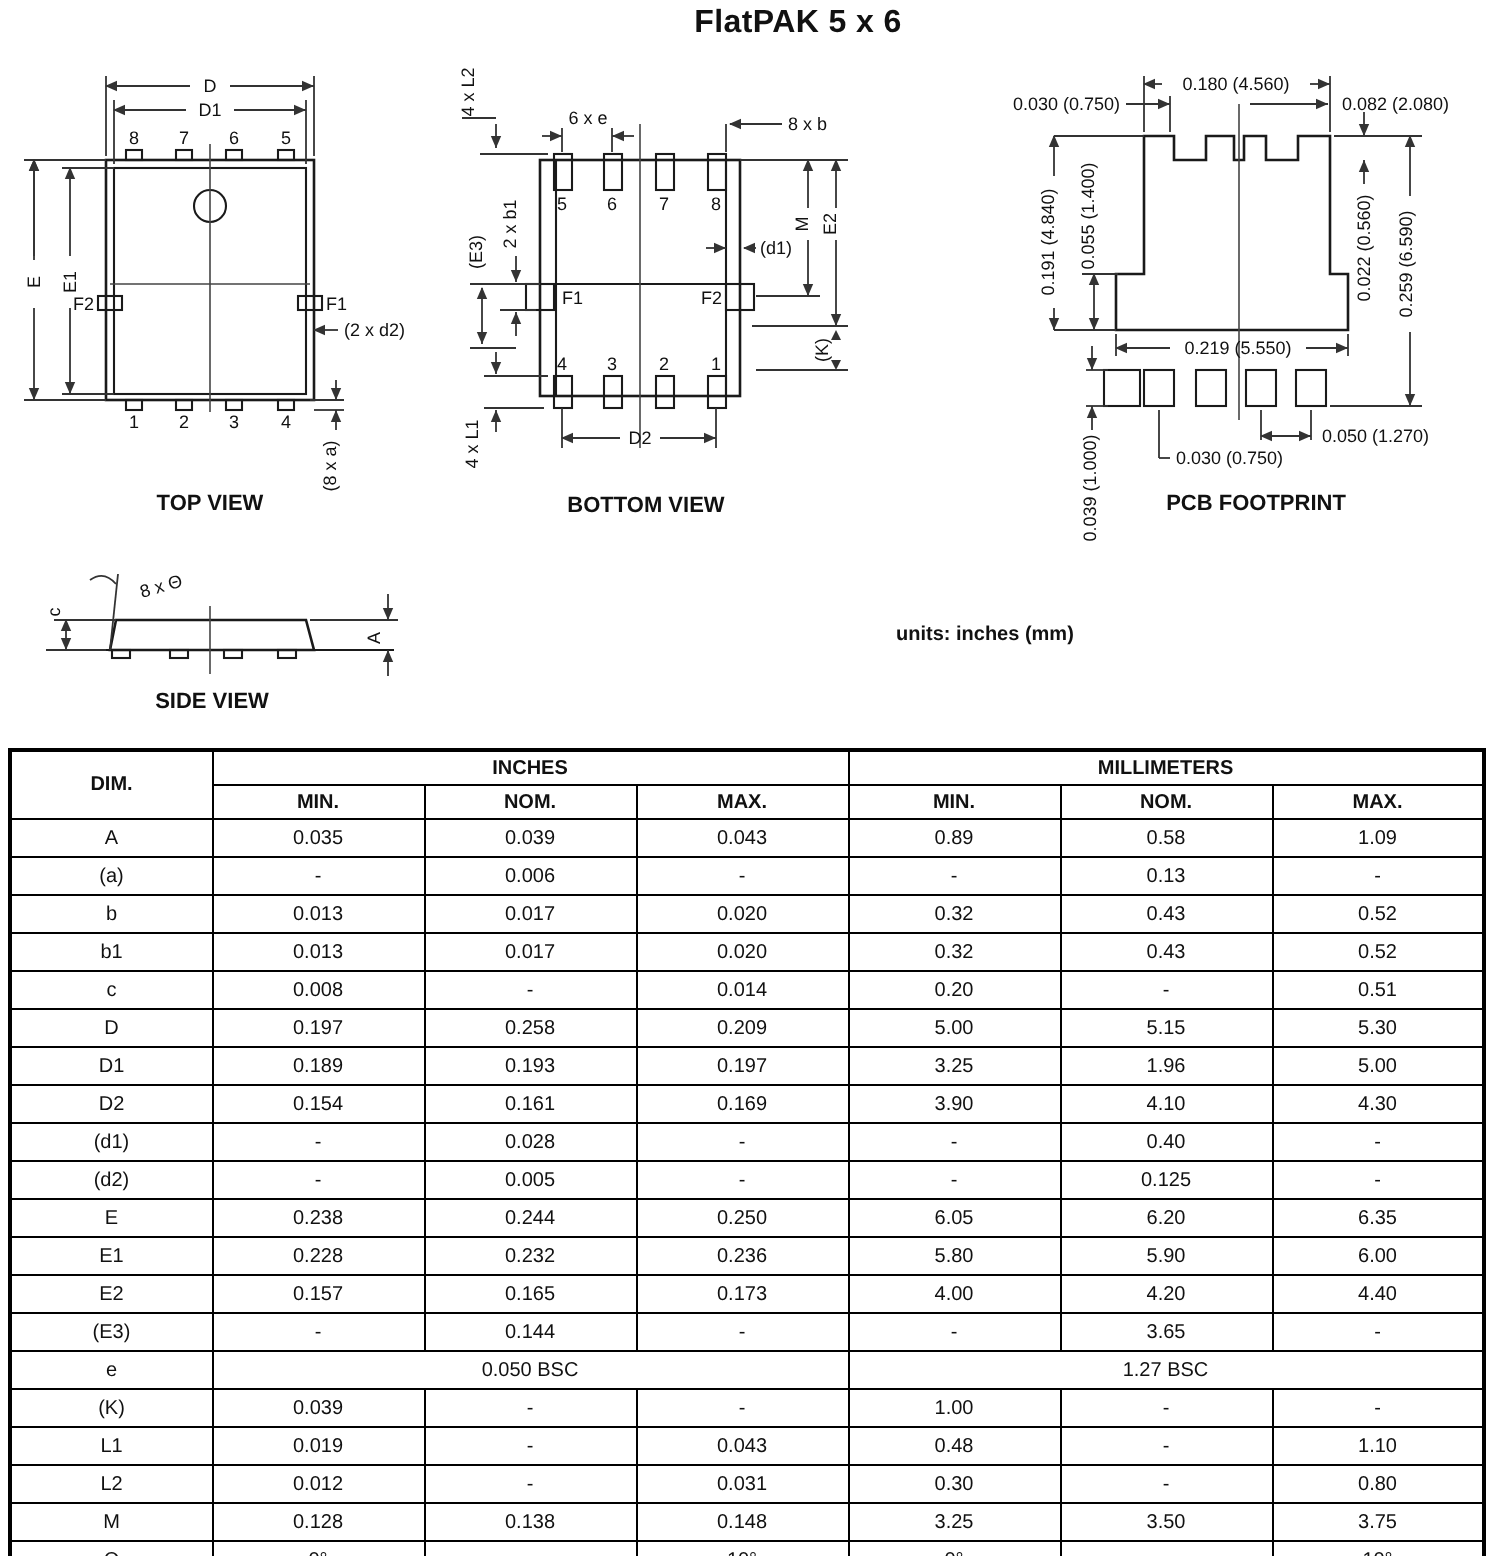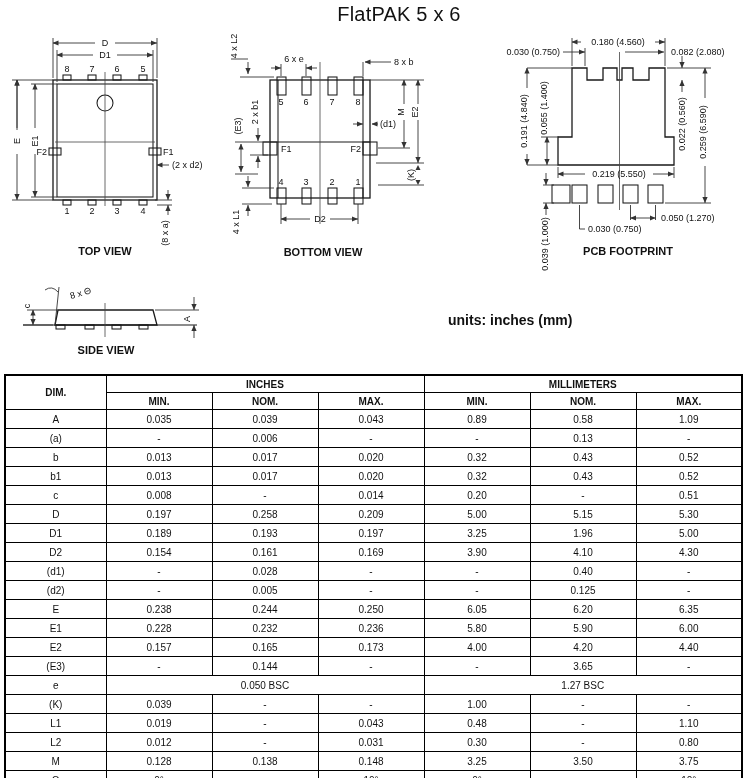--- a/index.html
+++ b/index.html
@@ -1,21 +1,21 @@
 <!DOCTYPE html>
 <html><head>
 <meta charset="utf-8">
 <style>
   html,body{margin:0;padding:0;background:#fff;}
   #page{position:relative;width:746px;height:778px;background:#fff;
         font-family:"Liberation Sans",sans-serif;color:#111;overflow:hidden;}
   .abs{position:absolute;}
   #main-title{left:304px;top:3px;width:190px;text-align:center;
-              font-size:20px;font-weight:normal;letter-spacing:.2px;}
-  #units-label{left:448px;top:312px;font-size:14px;font-weight:bold;}
+              font-size:16px;font-weight:bold;letter-spacing:.2px;}
+  #units-label{left:448px;top:312px;font-size:10px;font-weight:bold;}
   svg{display:block;}
   svg text{font-family:"Liberation Sans",sans-serif;font-size:9px;fill:#111;}
   svg text.cap{font-size:11px;font-weight:bold;}
   svg text.pin{font-size:9px;}
   .pk{stroke:#1a1a1a;stroke-width:1.3;fill:none;}
   .pk2{stroke:#1a1a1a;stroke-width:1.05;fill:none;}
   .dim{stroke:#333;stroke-width:0.9;fill:none;}
   .thin{stroke:#444;stroke-width:0.8;fill:none;}
   
   #dim-table{position:absolute;left:4px;top:374px;width:737px;

